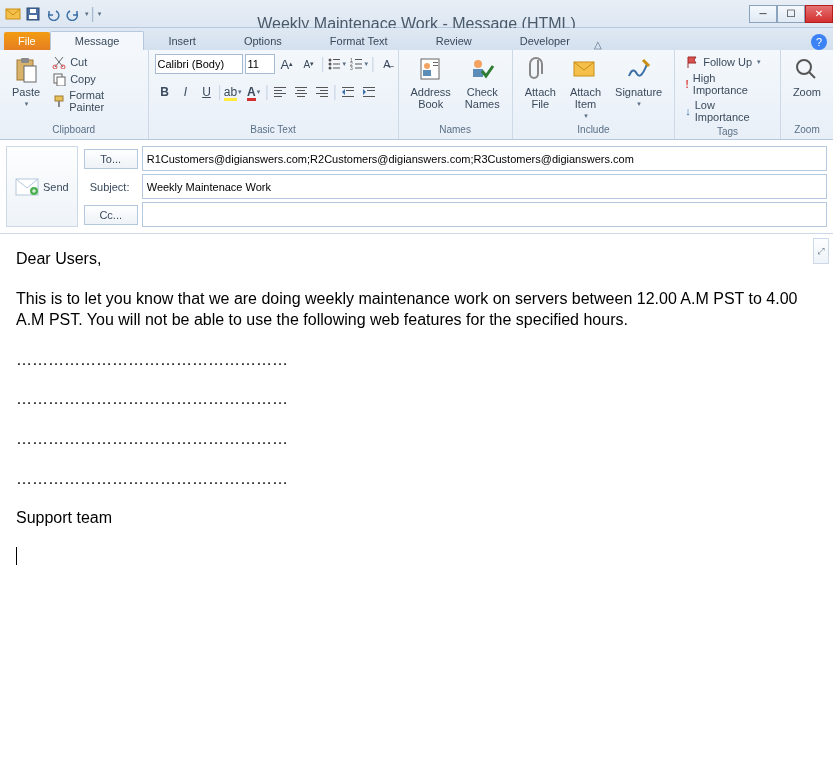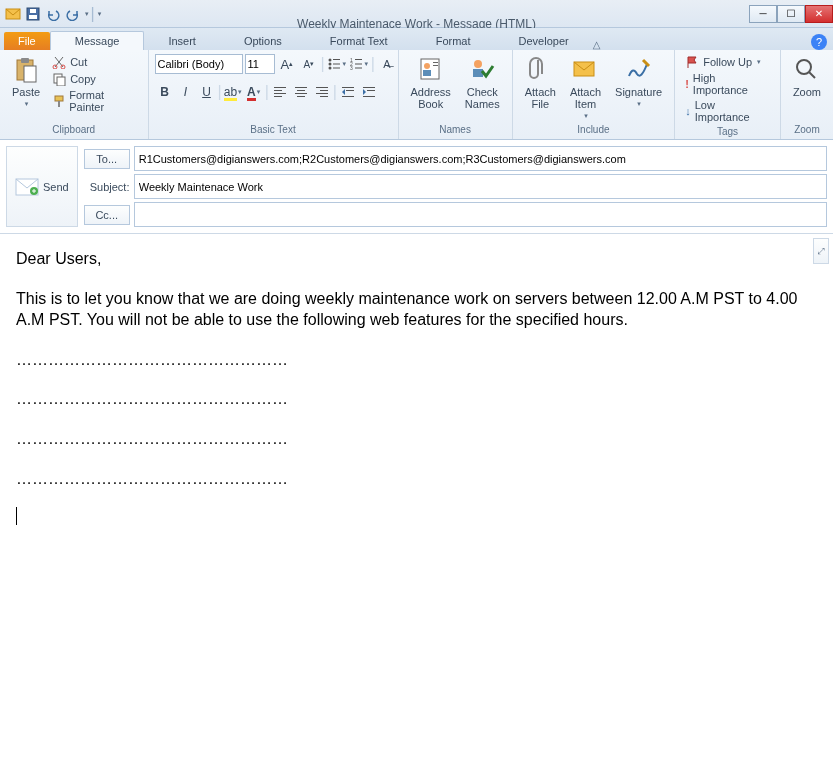--- a/index.html
+++ b/index.html
@@ -2,21 +2,21 @@
 <html><head>
 <meta charset="utf-8">
 <style>
 * { margin: 0; padding: 0; box-sizing: border-box; font-family: "Segoe UI", Tahoma, sans-serif; }
 body { width: 833px; height: 768px; background: #fff; overflow: hidden; position: relative; }
 
 
 .titlebar { height: 28px; background: linear-gradient(#e8eef5, #dde7f2); border-bottom: 1px solid #b5c8dd; display: flex; align-items: center; position: relative; }
 .qat { display: flex; gap: 2px; padding-left: 4px; align-items: center; }
 .qat-btn { width: 18px; height: 18px; display: flex; align-items: center; justify-content: center; cursor: pointer; }
-.title-text { position: absolute; left: 50%; transform: translateX(-50%); font-size: 12px; color: #4a5a6b; margin-top: 20px; }
+.title-text { position: absolute; left: 50%; transform: translateX(-50%); font-size: 16px; color: #4a5a6b; margin-top: 20px; }
 .win-controls { margin-left: auto; display: flex; }
 .win-btn { width: 28px; height: 18px; border: 1px solid #8ba3bc; background: linear-gradient(#f5f9fd,#dfe9f3); display: flex; align-items: center; justify-content: center; cursor: pointer; font-size: 10px; }
 .win-btn.close { background: linear-gradient(#e57373,#d32f2f); color: #fff; border-color: #b71c1c; }
 
 
 .tabrow { height: 22px; background: linear-gradient(#dfe9f3,#d3e0ee); display: flex; align-items: flex-end; padding-left: 4px; position: relative; }
 .tab-file { background: linear-gradient(#f39c12,#e67e22); color: #fff; padding: 3px 14px; font-size: 11px; border-radius: 2px 2px 0 0; cursor: pointer; }
 .tab { padding: 3px 24px; font-size: 11px; color: #3a4a5c; cursor: pointer; }
 .tab.active { background: #f4f8fc; border: 1px solid #b5c8dd; border-bottom: none; border-radius: 2px 2px 0 0; }
 .help-btn { margin-left: auto; margin-right: 6px; width: 16px; height: 16px; border-radius: 50%; background: #3b82f6; color: #fff; font-size: 11px; display: flex; align-items: center; justify-content: center; cursor: pointer; }
@@ -37,21 +37,21 @@
 .fmt-row { display: flex; gap: 1px; align-items: center; }
 .fmt-btn { width: 20px; height: 20px; display: flex; align-items: center; justify-content: center; cursor: pointer; font-size: 12px; color: #3a4a5c; }
 .color-swatch { display: inline-block; width: 10px; height: 3px; }
 .drop-arrow { font-size: 7px; color: #5a6f86; margin-left: 1px; }
 
 
 .addr { display: flex; padding: 6px; gap: 6px; border-bottom: 1px solid #cdd9e6; }
 .send-col { display: flex; flex-direction: row; align-items: center; justify-content: center; padding: 4px 8px; border: 1px solid #cdd9e6; background: linear-gradient(#fdfefe,#eef3f8); cursor: pointer; font-size: 11px; color: #3a4a5c; gap: 4px; }
 .addr-fields { flex: 1; display: flex; flex-direction: column; gap: 3px; }
 .addr-row { display: flex; gap: 4px; align-items: center; }
-.addr-label { width: 46px; height: 20px; border: 1px solid #b5c8dd; background: linear-gradient(#fdfefe,#eef3f8); font-size: 11px; color: #3a4a5c; display: flex; align-items: center; justify-content: center; cursor: pointer; }
+.addr-label { width: 54px; height: 20px; border: 1px solid #b5c8dd; background: linear-gradient(#fdfefe,#eef3f8); font-size: 11px; color: #3a4a5c; display: flex; align-items: center; justify-content: center; cursor: pointer; }
 .addr-label.plain { border: none; background: none; justify-content: flex-start; padding-left: 6px; cursor: default; }
 .addr-input { flex: 1; height: 25px; border: 1px solid #b5c8dd; font-size: 11px; padding: 0 4px; font-family: Tahoma, sans-serif; }
 
 
 .body-area { position: relative; height: 543px; padding: 14px 16px; font-family: "Times New Roman", serif; font-size: 16px; color: #000; overflow: auto; }
 .body-area p { margin-bottom: 18px; line-height: 1.35; }
 .dots { letter-spacing: 0px; }
 .cursor-line { border-left: 1px solid #000; height: 18px; display: inline-block; }
 .pop-out { position: absolute; top: 4px; right: 4px; width: 16px; height: 26px; border: 1px solid #cdd9e6; background: linear-gradient(#fdfefe,#eef3f8); cursor: pointer; display: flex; align-items: center; justify-content: center; font-size: 9px; color: #5a6f86; }
 
@@ -104,21 +104,21 @@
     <div class="win-btn close">✕</div>
   </div>
 </div>
 
 <div class="tabrow">
   <div class="tab-file">File</div>
   <div class="tab active">Message</div>
   <div class="tab">Insert</div>
   <div class="tab">Options</div>
   <div class="tab">Format Text</div>
-  <div class="tab">Format</div>
+  <div class="tab">Review</div>
   <div class="tab">Developer</div>
   <div class="expand-up">△</div>
   <div class="help-btn">?</div>
 </div>
 
 <div class="ribbon">
 
   <div class="group">
     <div class="group-body">
       <div class="big-btn">
@@ -373,20 +373,21 @@
 </div>
 
 <div class="body-area">
   <div class="pop-out">⤢</div>
   <p>Dear Users,</p>
   <p>This is to let you know that we are doing weekly maintenance work on servers between 12.00 A.M PST to 4.00 A.M PST. You will not be able to use the following web features for the specified hours.</p>
   <p class="dots">……………………………………………</p>
   <p class="dots">……………………………………………</p>
   <p class="dots">……………………………………………</p>
   <p class="dots">……………………………………………</p>
+  <p>Support team</p>
   <p><span class="cursor-line"></span></p>
 </div>
 
 <div class="hscroll">
   <div class="arrow">◄</div>
   <div class="track">
       <div class="thumb">≡</div>
     </div>
   <div class="arrow">►</div>
 </div>

